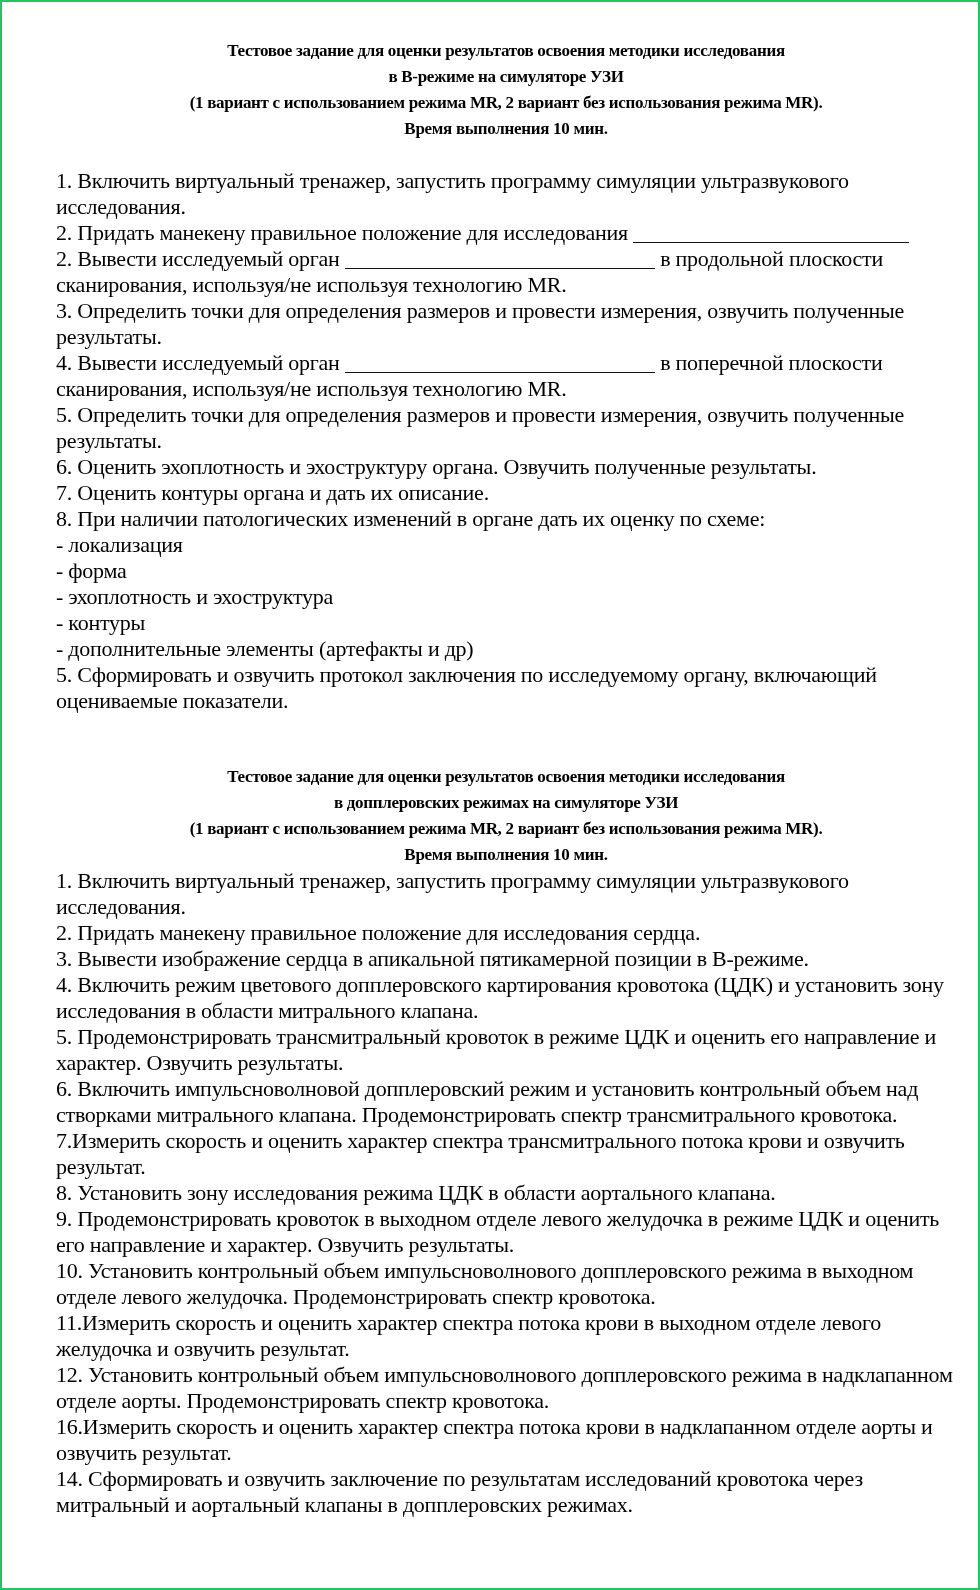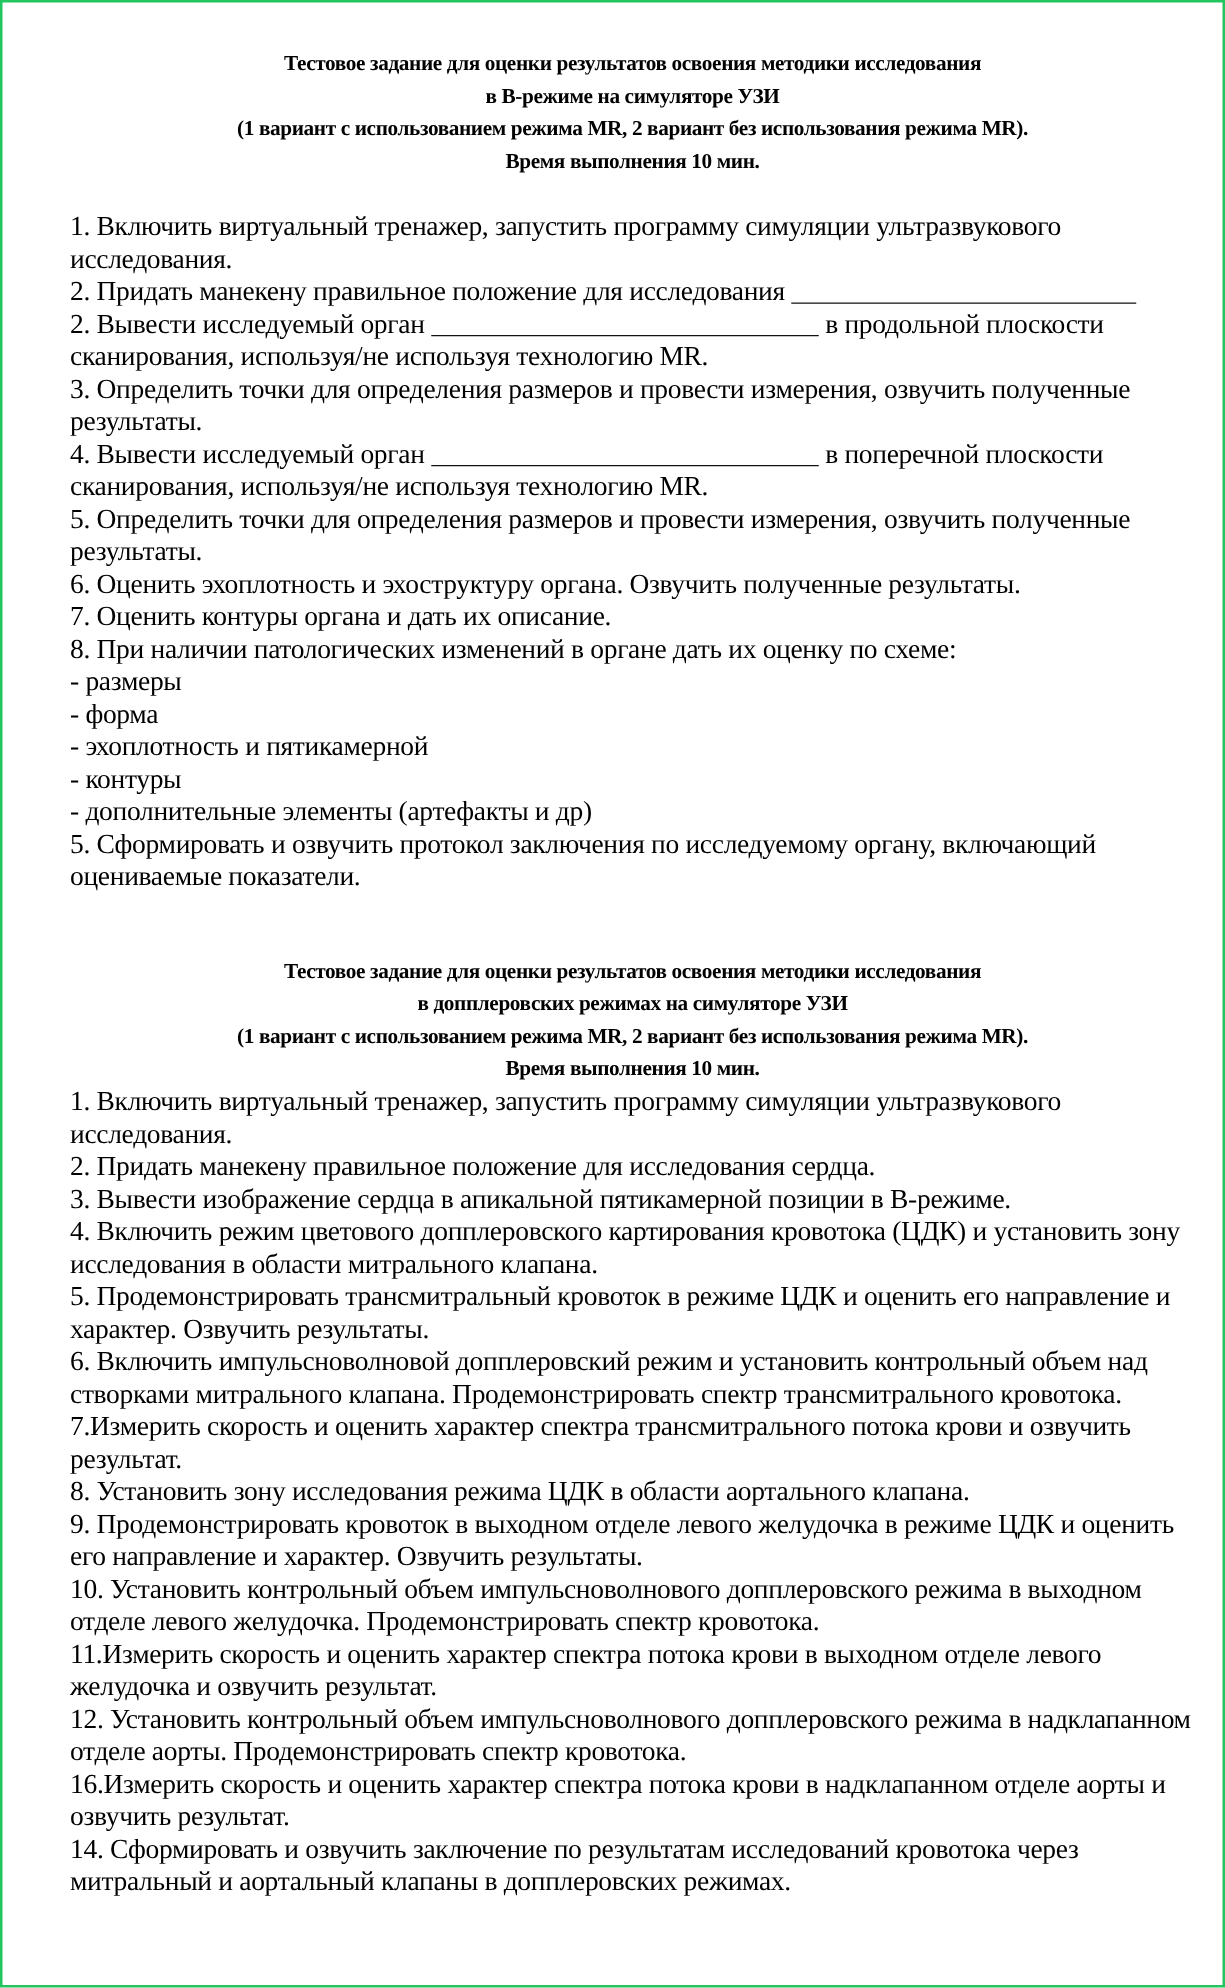--- a/index.html
+++ b/index.html
@@ -74,23 +74,23 @@
   <div class="section items sec1-list">
     <span class="item">1. Включить виртуальный тренажер, запустить программу симуляции ультразвукового исследования.</span>
     <span class="item"><span>2. Придать манекену правильное положение для исследования </span><span class="blank" style="width:276px"></span></span>
     <span class="item"><span>2. Вывести исследуемый орган </span><span class="blank" style="width:310px"></span><span> в продольной плоскости сканирования, используя/не используя технологию MR.</span></span>
     <span class="item">3. Определить точки для определения размеров и провести измерения, озвучить полученные результаты.</span>
     <span class="item"><span>4. Вывести исследуемый орган </span><span class="blank" style="width:310px"></span><span> в поперечной плоскости сканирования, используя/не используя технологию MR.</span></span>
     <span class="item">5. Определить точки для определения размеров и провести измерения, озвучить полученные результаты.</span>
     <span class="item">6. Оценить эхоплотность и эхоструктуру органа. Озвучить полученные результаты.</span>
     <span class="item">7. Оценить контуры органа и дать их описание.</span>
     <span class="item">8. При наличии патологических изменений в органе дать их оценку по схеме:</span>
-    <span class="item">- размеры</span>
+    <span class="item">- локализация</span>
     <span class="item">- форма</span>
-    <span class="item">- эхоплотность и пятикамерной</span>
+    <span class="item">- эхоплотность и эхоструктура</span>
     <span class="item">- контуры</span>
     <span class="item">- дополнительные элементы (артефакты и др)</span>
     <span class="item">5. Сформировать и озвучить протокол заключения по исследуемому органу, включающий оцениваемые показатели.</span>
   </div>
 
   <div class="section heading sec2-head">
     <span class="hl">Тестовое задание для оценки результатов освоения методики исследования</span>
     <span class="hl">в допплеровских режимах на симуляторе УЗИ</span>
     <span class="hl">(1 вариант с использованием режима MR, 2 вариант без использования режима MR).</span>
     <span class="hl">Время выполнения 10 мин.</span>

